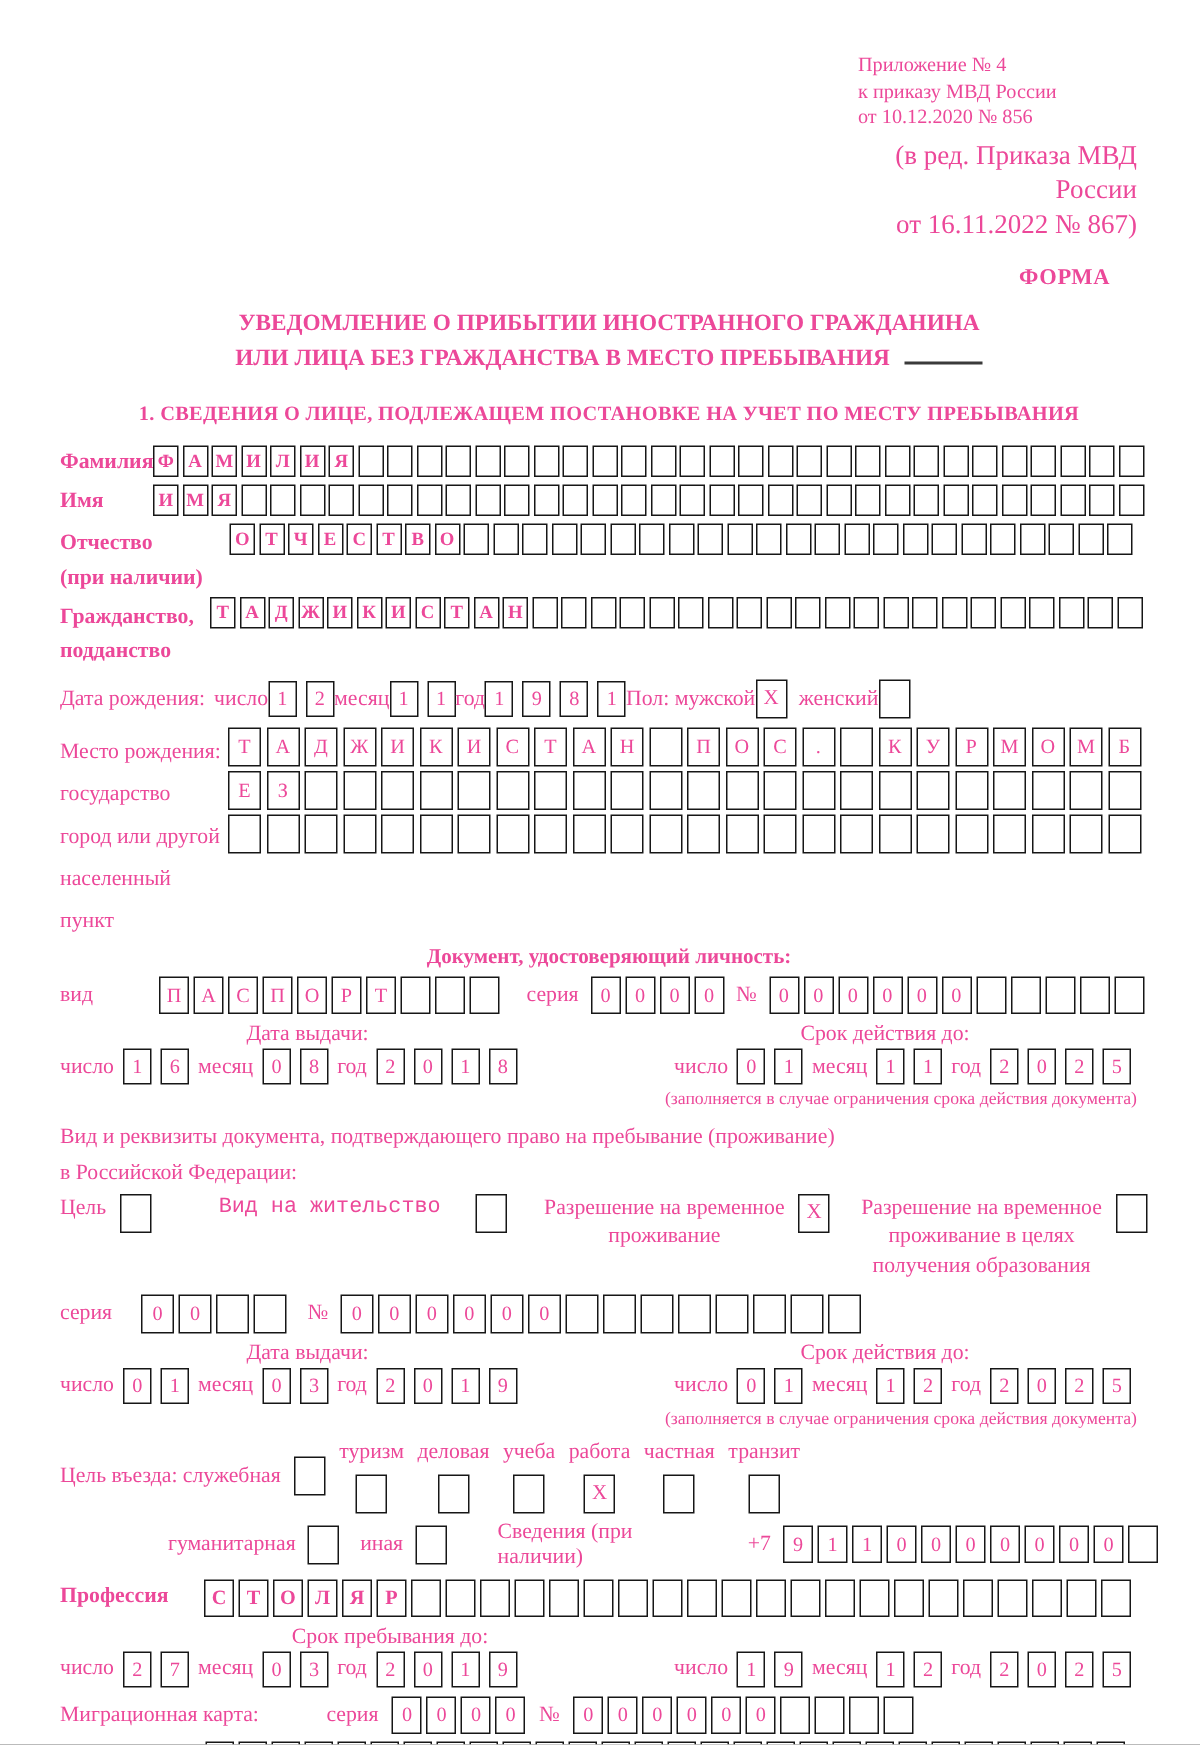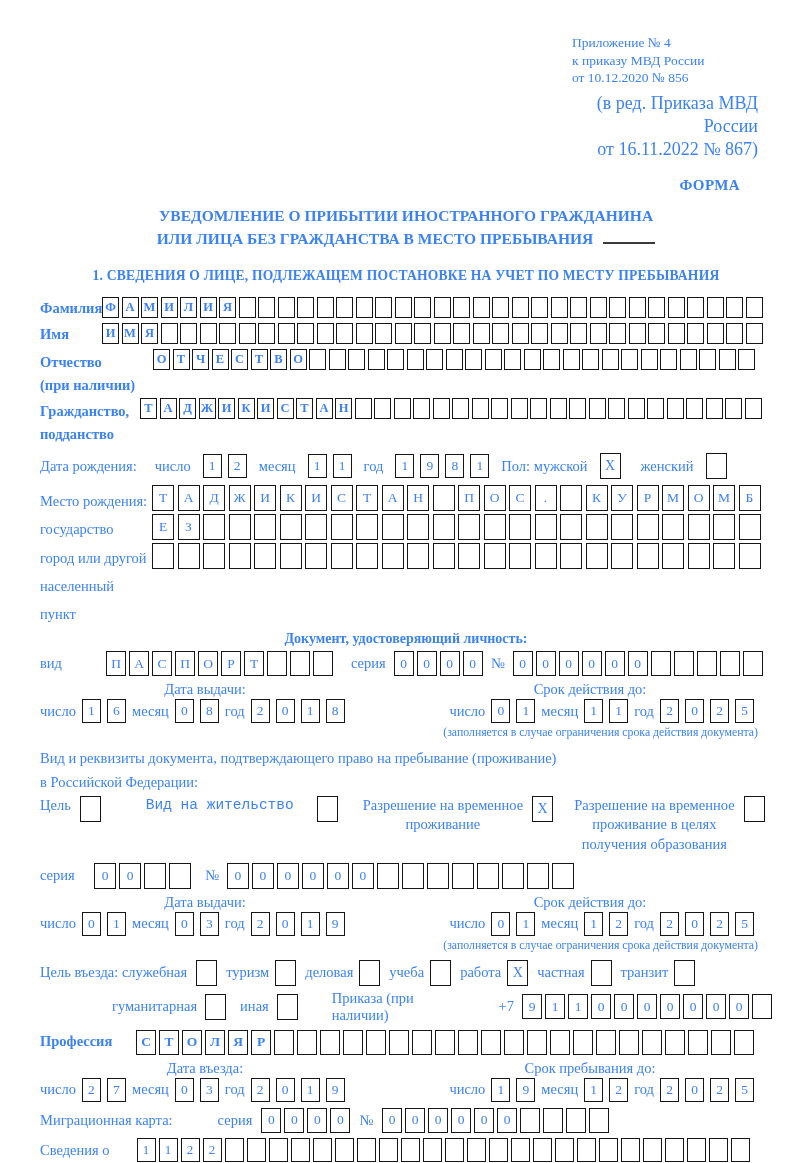--- a/index.html
+++ b/index.html
@@ -1,17 +1,17 @@
 <!DOCTYPE html>
 <html><head>
 <meta charset="utf-8">
 <style>
   html,body{margin:0;padding:0;background:#888;}
   .page{
-    width:800px;height:1163px;background:#ffffff;color:#3b82f6;
+    width:800px;height:1163px;background:#ffffff;color:#ec4899;
     font-family:"Liberation Serif","DejaVu Serif",serif;
     position:relative;overflow:hidden;box-sizing:border-box;
     padding:34px 28px 0 40px;font-size:14.5px;
   }
   
   .annex{margin-left:auto;width:200px;font-size:13.5px;line-height:1.3;}
   .annex .note{font-size:18px;margin-top:5px;line-height:1.28;}
   .form-caption{text-align:right;padding-right:32px;font-weight:bold;font-size:15px;margin-top:16px;letter-spacing:.4px;}
   .title{text-align:center;font-weight:bold;font-size:15.5px;line-height:1.5;margin-top:10px;}
   .blank-line{display:inline-block;width:52px;border-bottom:2px solid #3a3a3a;height:.9em;margin-left:10px;}
@@ -30,38 +30,38 @@
   .cells.lg{gap:3px}.cells.lg .cell{width:20px;height:25px;font-size:13.5px;}
   .cells.xl{gap:3px}.cells.xl .cell{width:22px;height:26px;font-size:13.5px;}
   .cells.g{gap:3px}.cells.g .cell{width:19px;height:24px;font-size:13px;}
   .cells.dt{gap:6px}.cells.dt .cell{width:19px;height:24px;font-size:13.5px;}
   .cb{
     box-sizing:border-box;flex:0 0 auto;width:21px;height:26px;border:1.6px solid #161616;
     display:inline-flex;align-items:center;justify-content:center;font-size:14px;background:#fff;
   }
   
   .w-surname{width:62px;} .w-patr{width:113px;} .w-cit{width:100px;}
-  .inline-row{display:flex;align-items:center;gap:12px;margin-top:8px;flex-wrap:nowrap;}
+  .inline-row{display:flex;align-items:center;gap:0;margin-top:8px;flex-wrap:nowrap;}
   .bp{display:flex;margin-top:6px;}
   .bp-labels{flex:0 0 112px;line-height:1.95;font-size:14.5px;padding-top:2px;}
   .bp-cells .cells{margin-bottom:3px;display:flex;}
   .center-bold{text-align:center;font-weight:bold;font-size:14px;margin-top:3px;}
   .doc-row{display:flex;align-items:center;gap:8px;margin-top:4px;}
   .dates-head{display:flex;margin-top:5px;font-size:14.5px;}
   .dh{width:330px;text-align:center;}
   .dh2{width:330px;margin-left:55px;text-align:center;}
   .date-row{display:flex;align-items:center;margin-top:1px;padding-right:18px;}
   .date-group{display:flex;align-items:center;gap:6px;}
   .date-group.right{margin-left:auto;}
   .note{text-align:right;font-size:11.8px;padding-right:14px;margin-top:2px;}
   .para{margin-top:7px;line-height:1.6;}
   .perm-row{display:flex;align-items:flex-start;margin-top:2px;gap:9px;}
   .perm-row .txt{text-align:center;line-height:1.35;}
   .purpose-row{display:flex;align-items:center;gap:9px;margin-top:7px;}
-  .purpose-row .pair{display:flex;align-items:center;gap:6px;}
+  .purpose-row .pair{display:flex;align-items:center;gap:6px;flex-direction:column;}
   .purpose2{display:flex;align-items:center;gap:8px;margin-top:4px;padding-left:72px;}
   .guardians{display:flex;margin-top:5px;}
   .g-labels{flex:0 0 96px;line-height:1.5;padding-top:2px;}
   .g-cells .cells{margin-bottom:3px;display:flex;}
   .mig-row{display:flex;align-items:center;gap:9px;margin-top:6px;}
 </style>
 </head>
 <body>
 
 <div class="page">
@@ -568,21 +568,21 @@
         <span>транзит</span>
         <span class="cb"></span>
       </span>
   </div>
 
   <div class="purpose2">
     <span>гуманитарная</span>
     <span class="cb"></span>
     <span style="margin-left:6px;">иная</span>
     <span class="cb"></span>
-    <span style="margin-left:26px;">Приказа (при наличии)</span>
+    <span style="margin-left:26px;">Сведения (при наличии)</span>
     <span style="margin-left:22px;">+7</span>
     <span class="cells lg">
         <span class="cell">9</span>
         <span class="cell">1</span>
         <span class="cell">1</span>
         <span class="cell">0</span>
         <span class="cell">0</span>
         <span class="cell">0</span>
         <span class="cell">0</span>
         <span class="cell">0</span>
@@ -619,21 +619,20 @@
         <span class="cell"></span>
         <span class="cell"></span>
         <span class="cell"></span>
         <span class="cell"></span>
         <span class="cell"></span>
         <span class="cell"></span>
       </span>
   </div>
 
   <div class="dates-head">
-    <span class="dh">Дата въезда:</span>
     <span class="dh2">Срок пребывания до:</span>
   </div>
   <div class="date-row">
     <div class="date-group">
       <span>число</span>
         <span class="cells dt">
           <span class="cell">2</span>
           <span class="cell">7</span>
         </span>
       <span>месяц</span>

